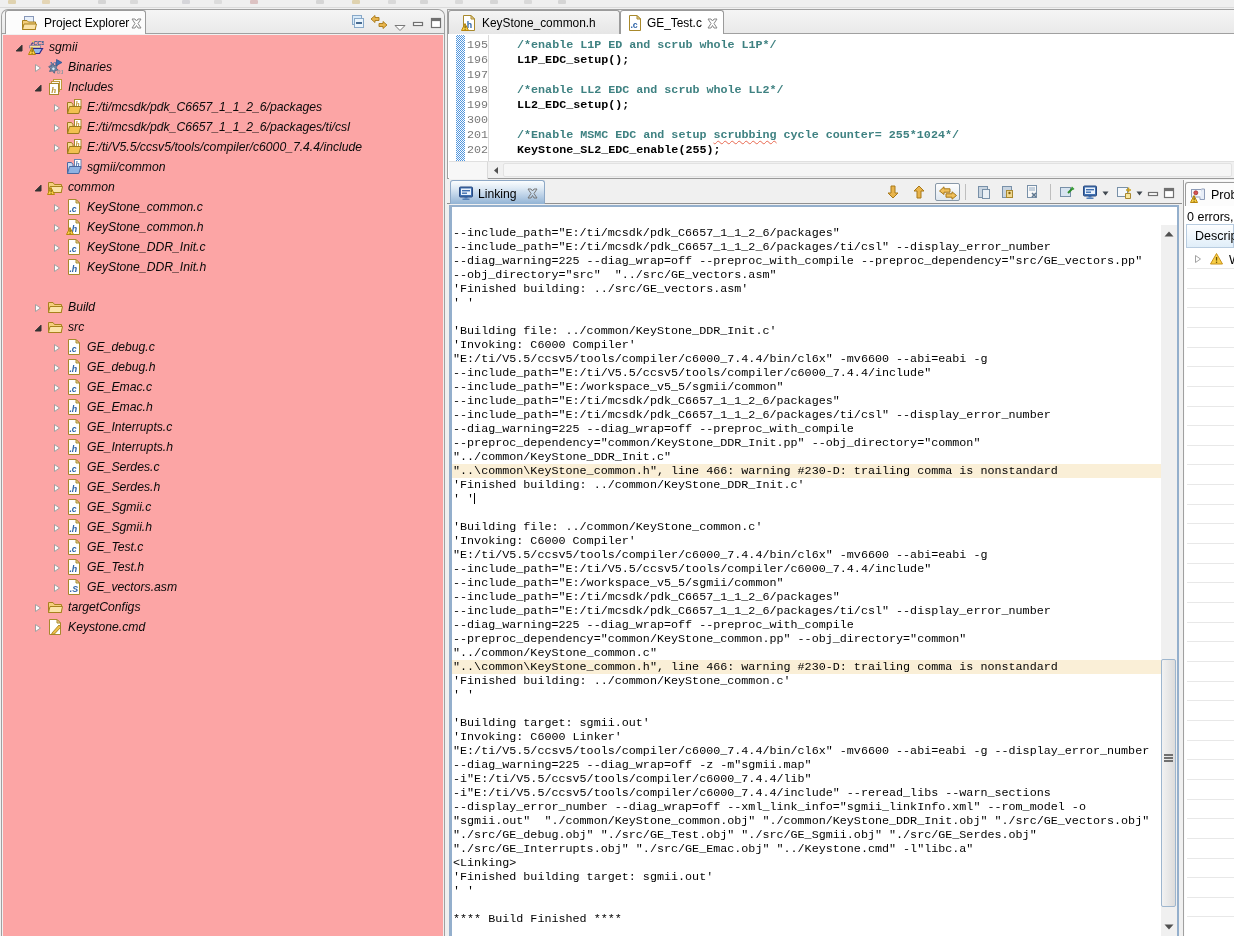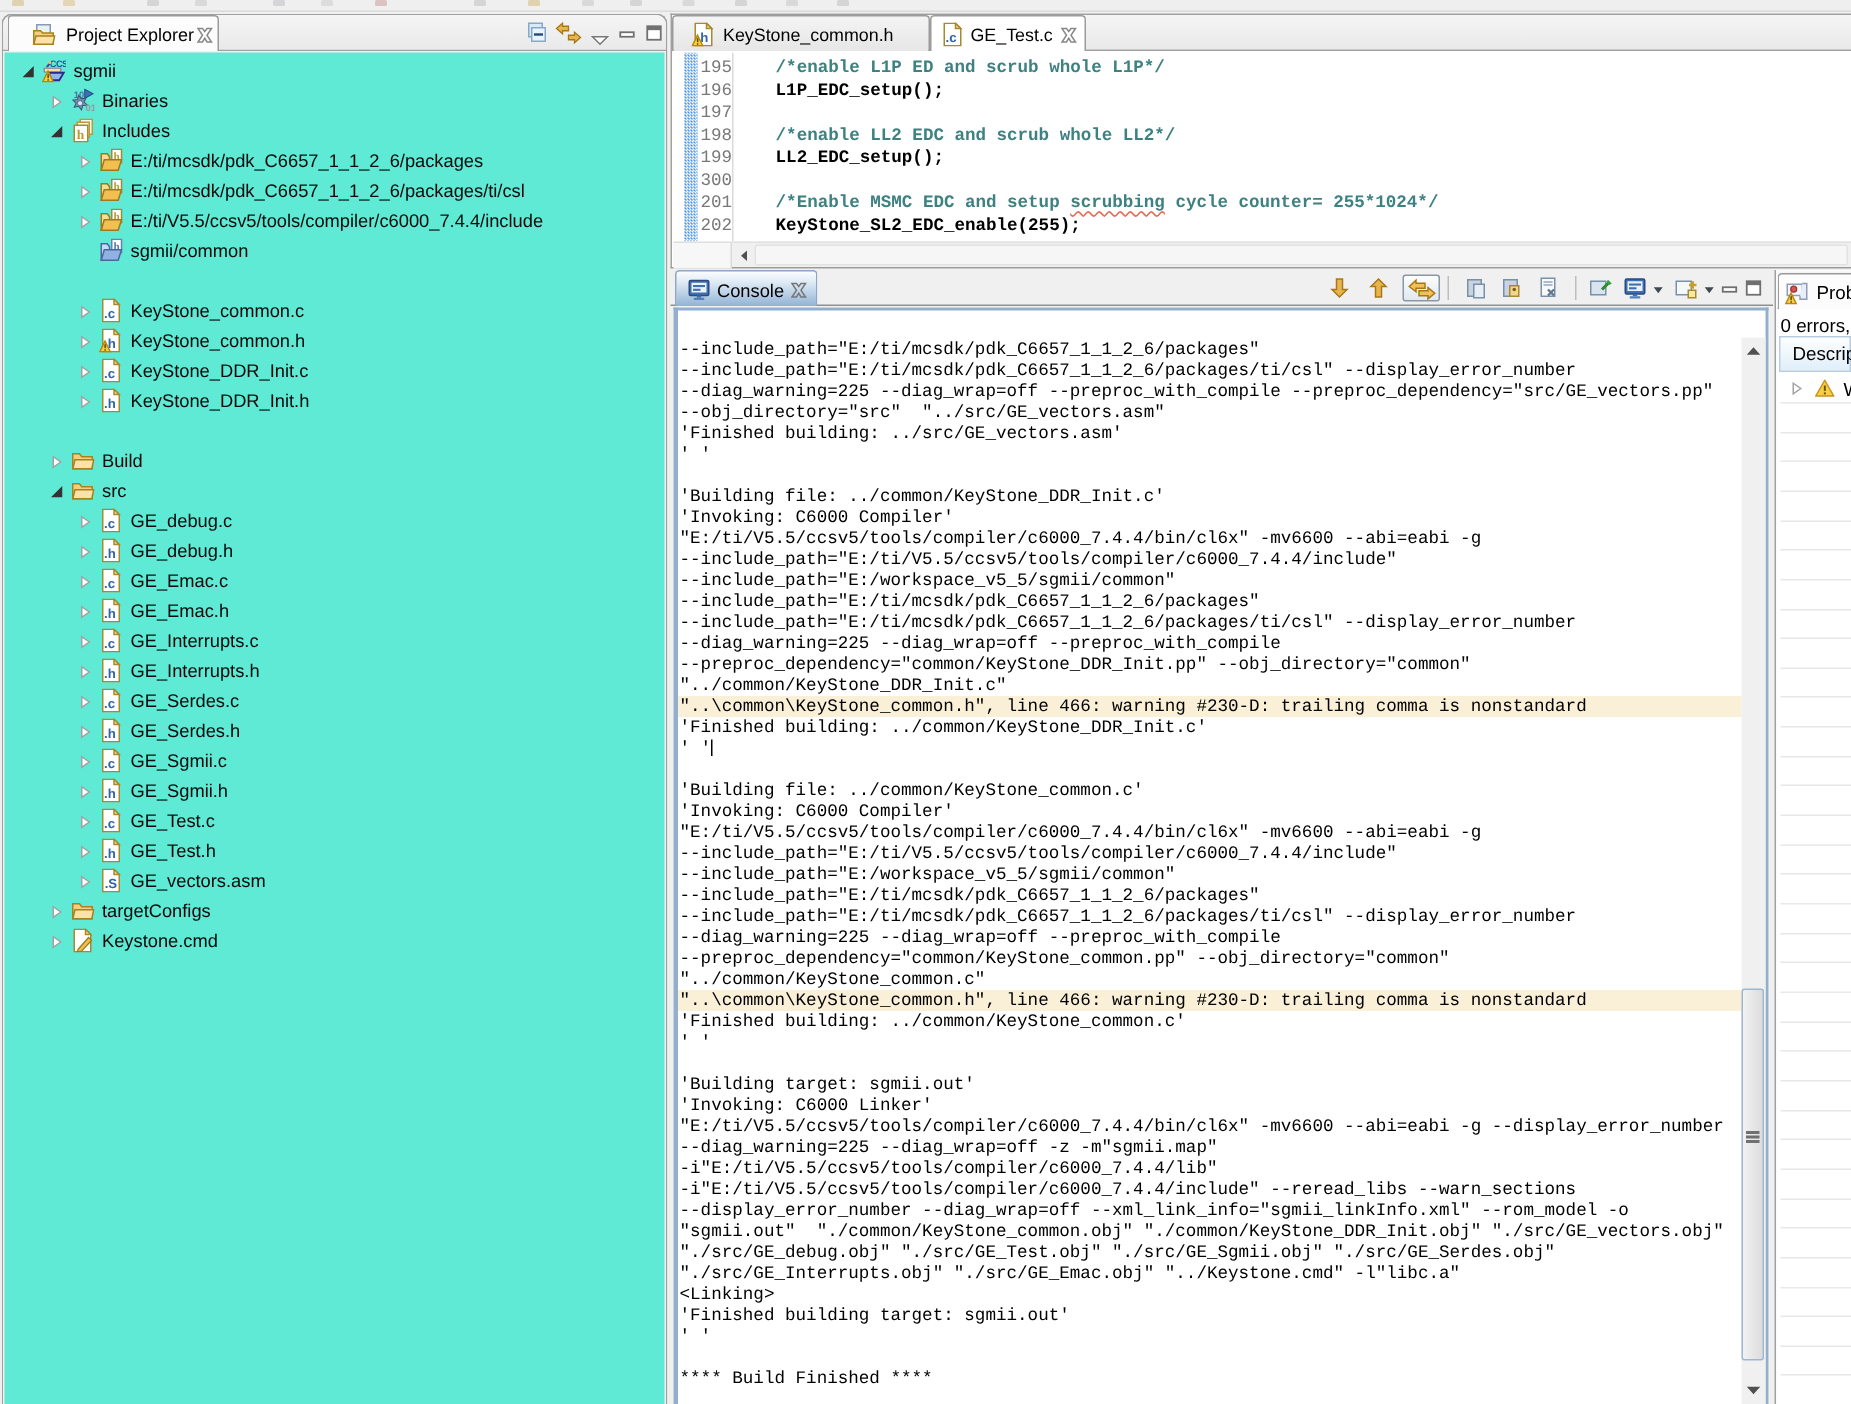--- a/index.html
+++ b/index.html
@@ -7,21 +7,21 @@
   .abs { position:absolute; }
   #topbar { left:0; top:0; width:1234px; height:8px; background:#EFEFEF; border-bottom:1px solid #DADADA; }
   .tabbar { position:absolute; left:0; top:0; right:0; height:24px;
     background:linear-gradient(#F5F5F5,#E9E9E9); border-bottom:1px solid #A0A0A0;
     border-radius:7px 7px 0 0; }
   .tab { position:absolute; top:0; height:24px; border:1px solid #9B9B9B; border-bottom:none;
     border-radius:3px 3px 0 0; font-size:11.9px; color:#000; white-space:nowrap; }
   .tab .lbl { position:absolute; top:5px; }
   #pe { left:1px; top:9px; width:444px; height:927px; background:#F0F0F0;
      border:1px solid #A0A0A0; border-bottom:none; border-radius:7px 7px 0 0; }
-  #pe-content { position:absolute; left:1px; right:1px; top:25px; bottom:0; background:#5eead4; }
+  #pe-content { position:absolute; left:1px; right:1px; top:25px; bottom:0; background:#fca5a5;font-style:italic; }
   .trow { position:absolute; height:20px; font-size:12.2px; color:#0A0A0A; white-space:nowrap; }
   .trow .txt { position:absolute; top:3px; }
   .ticon { position:absolute; }
   .tarr { position:absolute; top:5px; width:9px; height:10px; }
   #ed { left:447px; top:9px; width:787px; height:170px; background:#fff; border-top:1px solid #A0A0A0; border-left:1px solid #A0A0A0; border-bottom:1px solid #9A9A9A; }
   #ed-content { position:absolute; left:1px; right:0; top:25px; height:126px; background:#fff; overflow:hidden; }
   #gutter-hatch { position:absolute; left:7px; top:0; width:9px; height:126px;
      background-image:conic-gradient(#4E96E0 90deg,#FDFDFD 90deg 180deg,#4E96E0 180deg 270deg,#FDFDFD 270deg);
      background-size:2px 2px; }
   #gutter-line { position:absolute; left:39px; top:0; width:1px; height:126px; background:#DADADA; }
@@ -181,20 +181,33 @@
       </div>
 <div class="trow" style="left:0;top:122px;width:443px">
         <svg class="ticon" style="left:63px;top:2px" width="16" height="16" viewBox="0 0 16 16">
           <rect x="8.5" y="0.5" width="6.5" height="9" fill="#FFFFFF" stroke="#6A82B0"></rect>
           <text x="9.6" y="7.8" font-size="7.5" font-weight="bold" fill="#5878B0" font-family="Liberation Serif">h</text>
           <path d="M1.5 3.5 L5.5 3.5 L7 5.5 L7 14.5 L1.5 14.5 Z" fill="#C8DAF4" stroke="#4A68A0"></path>
           <path d="M1.5 14.5 L3.5 7.5 L15 7.5 L12.8 14.5 Z" fill="#8FB2E2" stroke="#4A68A0"></path>
         </svg>
         <span class="txt" style="left:84px">sgmii/common</span>
       </div>
+<div class="trow" style="left:0;top:142px;width:443px">
+        <span class="tarr" style="left:31px"><svg style="" width="8" height="10" viewBox="0 0 8 10">
+            <path d="M7 2.2 L7 8 L1.2 8 Z" fill="#333333" stroke="#333333"></path>
+          </svg></span>
+        <svg class="ticon" style="left:44px;top:2px" width="16" height="16" viewBox="0 0 16 16">
+          <path d="M1.5 3.5 L6 3.5 L7.5 5.5 L14.5 5.5 L14.5 13.5 L1.5 13.5 Z" fill="#F4CE7C" stroke="#A8821E"></path>
+          <path d="M1.5 13.5 L3 7.5 L15.5 7.5 L14.2 13.5 Z" fill="#FBE3A8" stroke="#A8821E"></path>
+          <path d="M0.5 15.5 L4 8.5 L7.5 15.5 Z" fill="#F8CE46" stroke="#B8860B" stroke-width="1"></path>
+          <rect x="3.6" y="10.5" width="1" height="2.6" fill="#5a4a00"></rect>
+          <rect x="3.6" y="13.8" width="1" height="1" fill="#5a4a00"></rect>
+        </svg>
+        <span class="txt" style="left:65px">common</span>
+      </div>
 <div class="trow" style="left:0;top:162px;width:443px">
         <span class="tarr" style="left:50px"><svg style="" width="8" height="10" viewBox="0 0 8 10">
             <path d="M1.5 1.5 L6.5 5 L1.5 8.5 Z" fill="#FEFEFE" stroke="#A2A2A2"></path>
           </svg></span>
         <svg class="ticon" style="left:63px;top:2px" width="16" height="16" viewBox="0 0 16 16">
           <path d="M2.5 0.5 L10 0.5 L13.5 4 L13.5 15.5 L2.5 15.5 Z" fill="#FFFFFF" stroke="#A8892C"></path>
           <path d="M10 0.5 L10 4 L13.5 4 Z" fill="#EFD9A0" stroke="#A8892C"></path>
           <text x="3.4" y="13" font-size="8.8" font-weight="bold" fill="#2E64A8" font-family="Liberation Sans">.c</text>
         </svg>
         <span class="txt" style="left:84px">KeyStone_common.c</span>
@@ -558,21 +571,21 @@
     </div>
   <div id="con-tab">
     <svg style="position:absolute;left:7px;top:4px" width="16" height="16" viewBox="0 0 16 16">
         <rect x="1.5" y="2" width="13" height="10" rx="1" fill="#3F6FAF" stroke="#2A4A80"></rect>
         <rect x="3" y="3.5" width="10" height="6.5" fill="#EAF2FC"></rect>
         <rect x="4" y="5" width="8" height="1.4" fill="#3F6FAF"></rect>
         <rect x="4" y="7.5" width="5" height="1.4" fill="#3F6FAF"></rect>
         <rect x="6.5" y="12" width="3" height="1.5" fill="#3F6FAF"></rect>
         <rect x="4.5" y="13.5" width="7" height="1.5" fill="#5580B8"></rect>
       </svg>
-    <span style="position:absolute;left:27px;top:6px;font-size:12.2px;">Console</span>
+    <span style="position:absolute;left:27px;top:6px;font-size:12.2px;">Linking</span>
     <svg style="position:absolute;left:76px;top:7px" width="11" height="11" viewBox="0 0 11 11">
         <path d="M1 1 L4 1 L5.5 3 L7 1 L10 1 L7 5.5 L10 10 L7 10 L5.5 7.5 L4 10 L1 10 L4 5.5 Z" fill="none" stroke="#777" stroke-width="1"></path>
       </svg>
   </div>
   <div id="con-frame">
     <div id="con-text">
         <pre id="con-pre">--include_path="E:/ti/mcsdk/pdk_C6657_1_1_2_6/packages"
 --include_path="E:/ti/mcsdk/pdk_C6657_1_1_2_6/packages/ti/csl" --display_error_number
 --diag_warning=225 --diag_wrap=off --preproc_with_compile --preproc_dependency="src/GE_vectors.pp"
 --obj_directory="src"  "../src/GE_vectors.asm"

